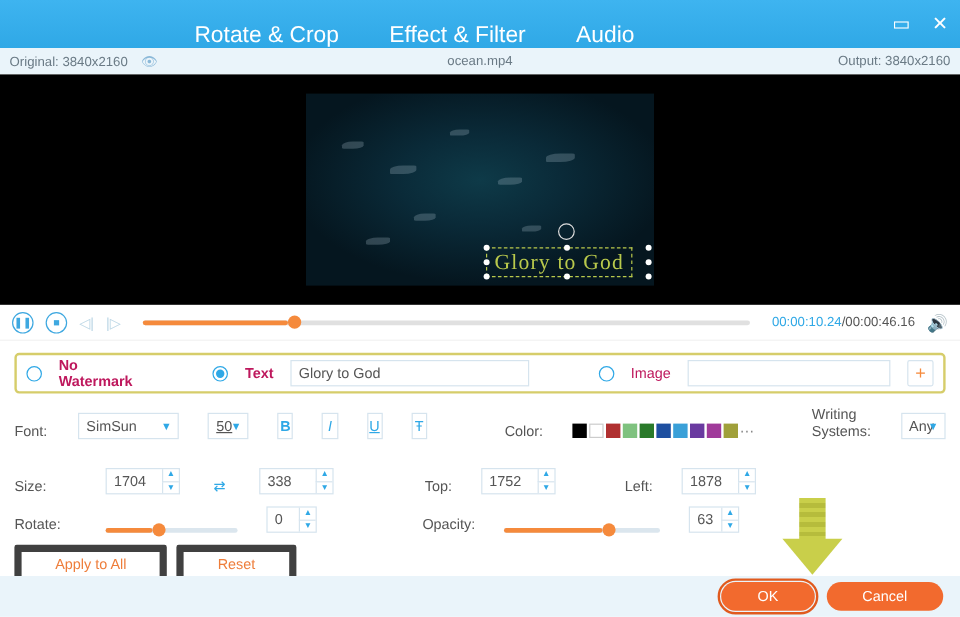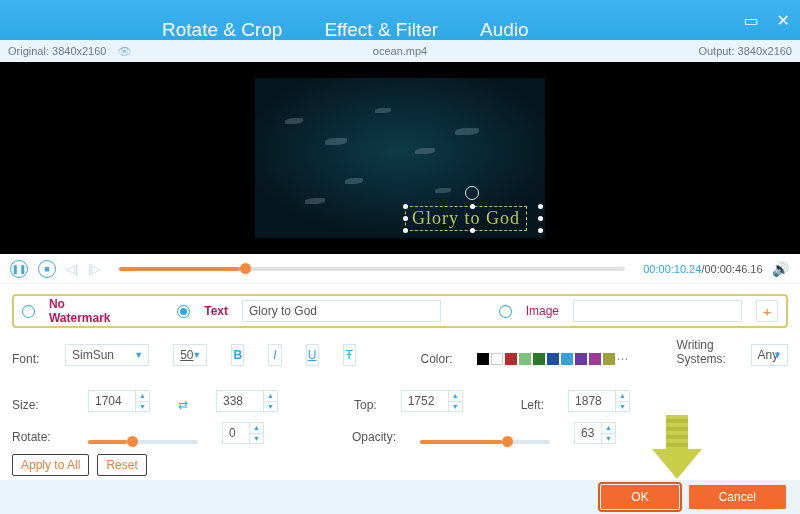--- a/index.html
+++ b/index.html
@@ -57,30 +57,30 @@
 .spin .arrows span:first-child { border-bottom:1px solid #d6e4ee; }
 .format-btn { width:22px; height:22px; border:1px solid #d6e4ee; color:#2fa8e6; font-size:12px; display:flex; align-items:center; justify-content:center; font-style:normal; }
 .link-icon { color:#2fa8e6; width:18px; text-align:center; }
 .swatches { display:flex; gap:2px; align-items:center; }
 .sw { width:12px; height:12px; }
 .slider { height:4px; background:#dbe6ee; border-radius:2px; position:relative; }
 .slider .sfill { position:absolute; left:0; top:0; bottom:0; background:#f58a3c; border-radius:2px; }
 .slider .sthumb { position:absolute; top:-4px; width:11px; height:11px; background:#f58a3c; border-radius:50%; }
 
 .btn-group { display:flex; gap:8px; margin-top:10px; }
-.outline-btn { border:1px solid #404040; color:#ee7d3a; padding: 3px 8px; border-radius:2px; background:#fff; font-size:12px; cursor:pointer; }
+.outline-btn { border:6px solid #404040; color:#ee7d3a; padding: 3px 28px; border-radius:2px; background:#fff; font-size:12px; cursor:pointer; }
 
 
 .big-arrow { position:absolute; left:652px; top:415px; width:50px; height:70px; pointer-events:none; }
 .arrow-stem { position:absolute; left:14px; top:0; width:22px; height:36px; background: repeating-linear-gradient(#c9cf4a,#c9cf4a 4px,#b6bc3c 4px,#b6bc3c 8px); }
 .arrow-head { position:absolute; left:0; top:34px; width:0; height:0; border-left:25px solid transparent; border-right:25px solid transparent; border-top:30px solid #c9cf4a; }
 
 
 .footer { position:absolute; left:0; right:0; bottom:0; height:34px; background:#eaf4fa; display:flex; align-items:center; justify-content:flex-end; gap:10px; padding: 0 14px; }
-.primary-btn { background:#f26a2e; color:#fff; border:none; padding:5px 30px; font-size:12px; border-radius:1px; cursor:pointer; }
+.primary-btn { background:#f26a2e; color:#fff; border:none; padding:5px 30px; font-size:12px; border-radius:12px; cursor:pointer; }
 .primary-btn.ok { outline:2px solid #e05a1e; outline-offset:1px; }
 </style>
 </head>
 <body>
 
 <div class="titlebar">
   <div class="tabs">
     <div class="tab">Rotate &amp; Crop</div>
     <div class="tab">Effect &amp; Filter</div>
     <div class="tab">Audio</div>

